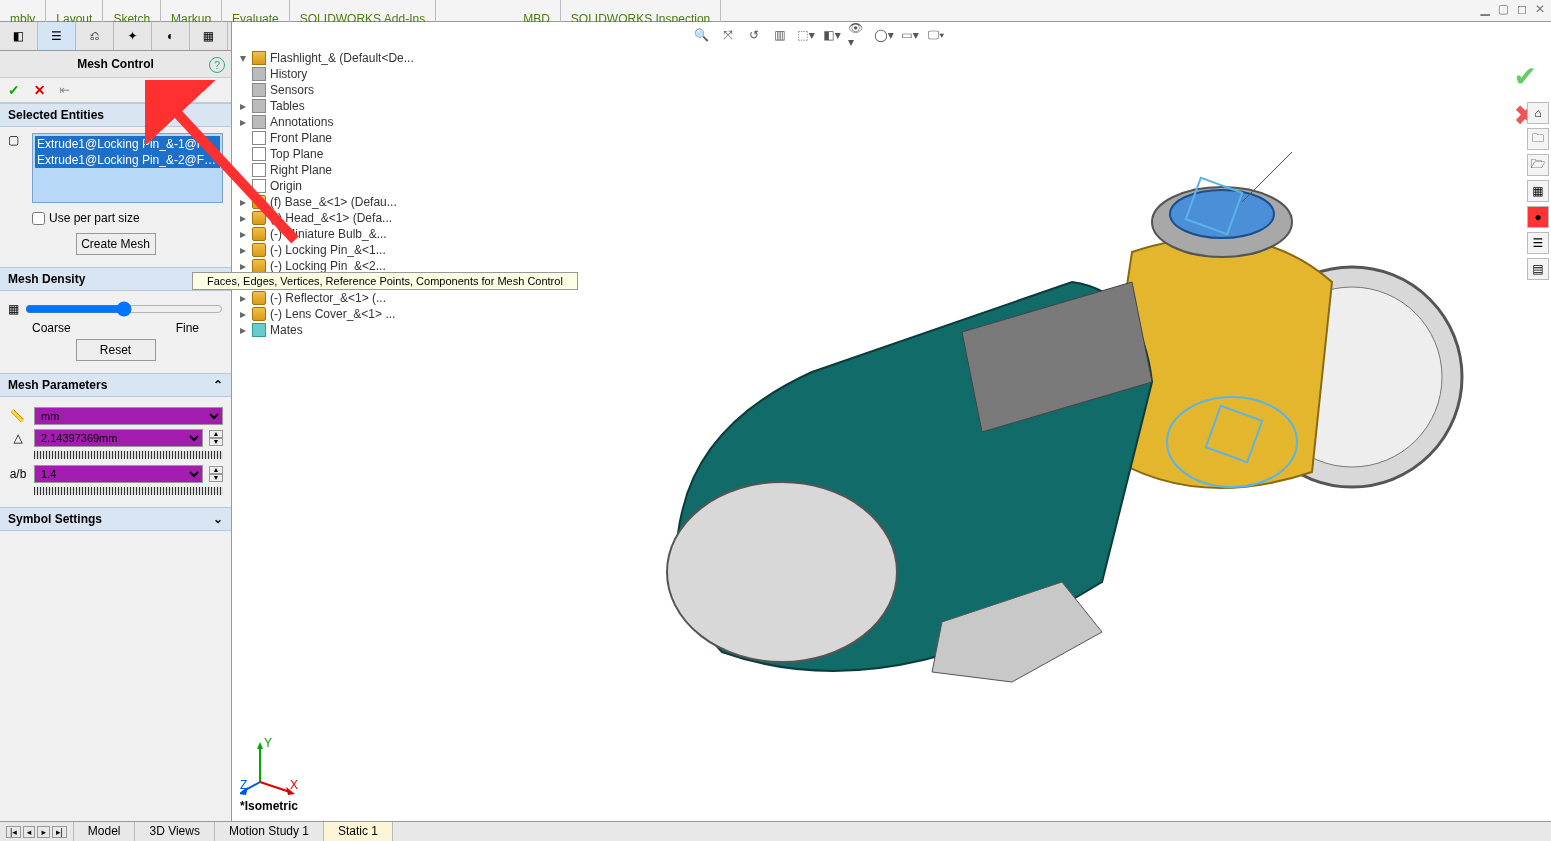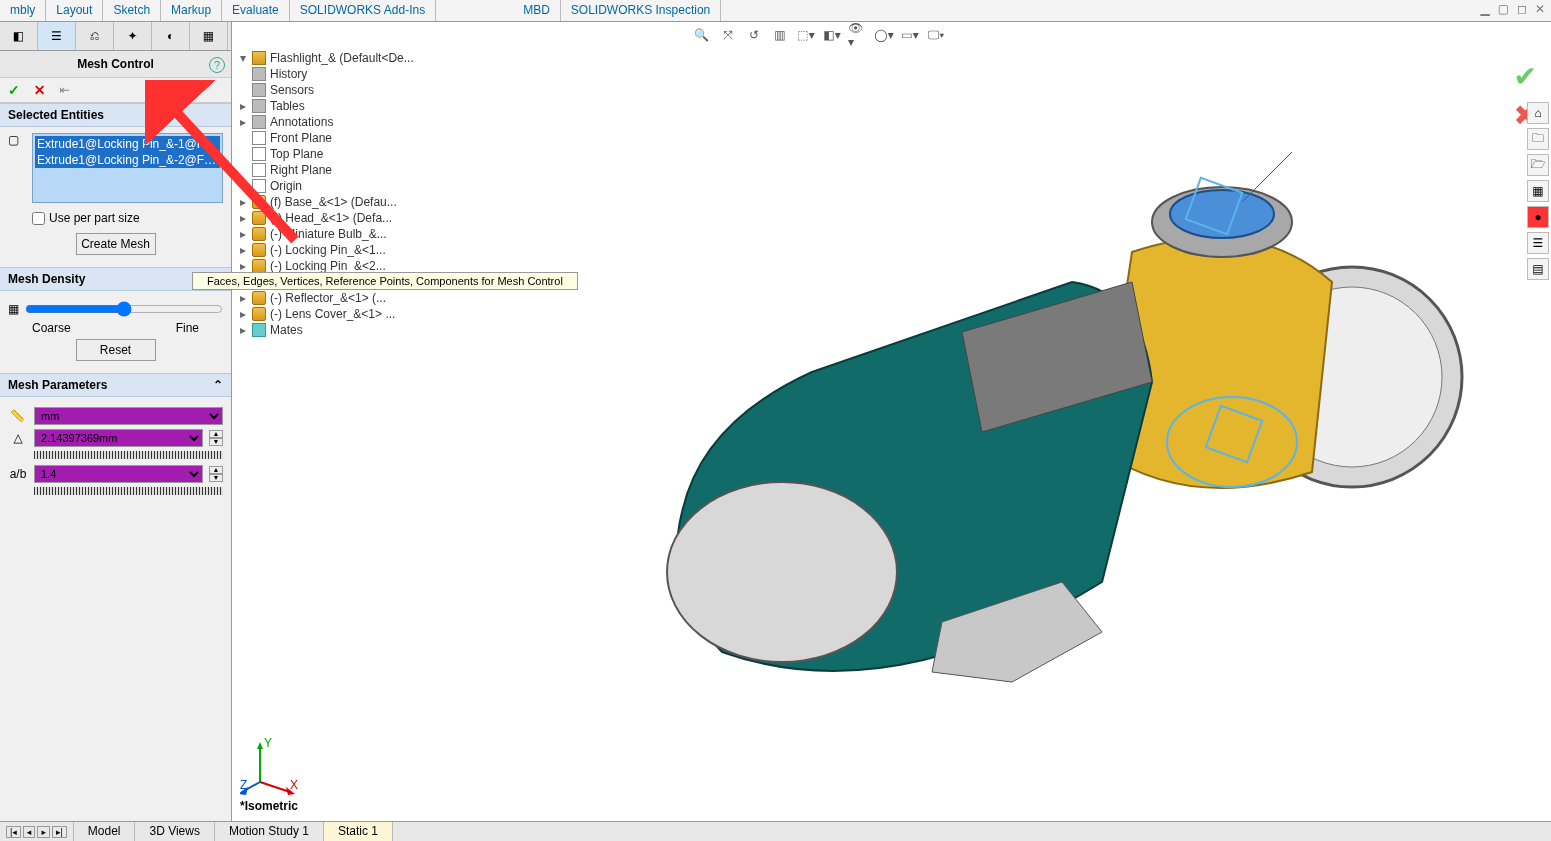--- a/index.html
+++ b/index.html
@@ -1,20 +1,20 @@
 <!DOCTYPE html>
 <html><head>
 <meta charset="utf-8">
 <style>
 * { box-sizing: border-box; margin: 0; padding: 0; font-family: "Segoe UI", Tahoma, sans-serif; font-size: 12px; }
 body { width: 1551px; height: 841px; background: #fff; position: relative; overflow: hidden; }
 
 
 .top-tabs { display: flex; height: 22px; border-bottom: 1px solid #999; background: #f4f4f4; }
-.top-tabs .tab { padding: 3px 10px; border-right: 1px solid #bbb; color: #0369a1; cursor: pointer; }
+.top-tabs .tab { padding: 12px 10px; border-right: 1px solid #bbb; color: #4d7c0f; cursor: pointer; }
 .top-tabs .tab.active { background: #fff; border-bottom: 5px solid #b91c1c; margin-top: 32px; }
 
 
 .main { display: flex; height: calc(100% - 22px - 20px); }
 
 
 .pm { width: 232px; border-right: 1px solid #999; background: #f0f0f0; display:flex; flex-direction:column; }
 .pm-icons { display:flex; border-bottom:1px solid #999; background:#e6e6e6; }
 .pm-icons .cell { width:38px; height:28px; display:flex; align-items:center; justify-content:center; border-right:1px solid #bbb; cursor:pointer; }
 .pm-title-row { display:flex; align-items:center; justify-content:center; padding:6px 4px; position:relative; background:#e8e8e8; border-bottom:1px solid #ccc;}
@@ -183,20 +183,24 @@
         <span class="icon">a/b</span>
         <select class="combo"><option>1.4</option></select>
         <div class="spin">
             <div>▲</div>
             <div>▼</div>
           </div>
       </div>
       <div class="ruler"></div>
     </div>
 
+    <div class="pm-section-head">
+      <span>Symbol Settings</span>
+        <span>⌄</span>
+    </div>
   </div>
 
   <div class="center">
 
     <div class="hud-toolbar" style="left:460px; right:auto;">
       <span class="btn">🔍</span>
       <span class="btn">⤧</span>
       <span class="btn">↺</span>
       <span class="btn">▥</span>
       <span class="btn">⬚▾</span>

